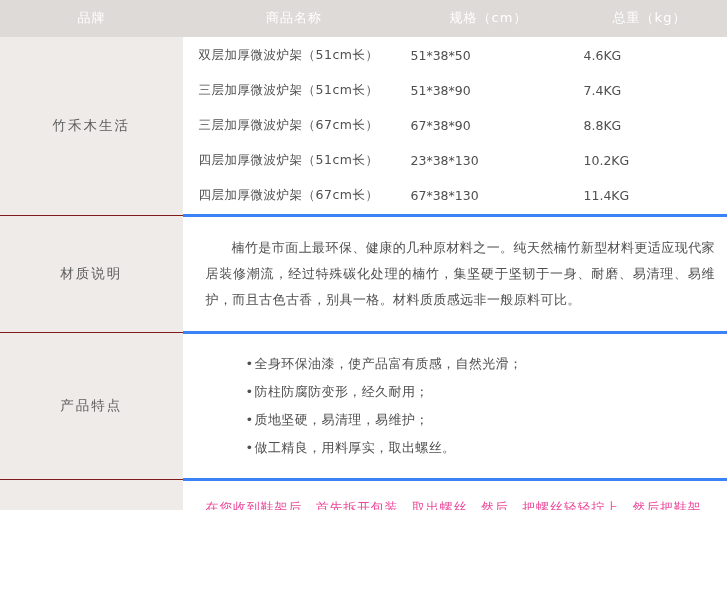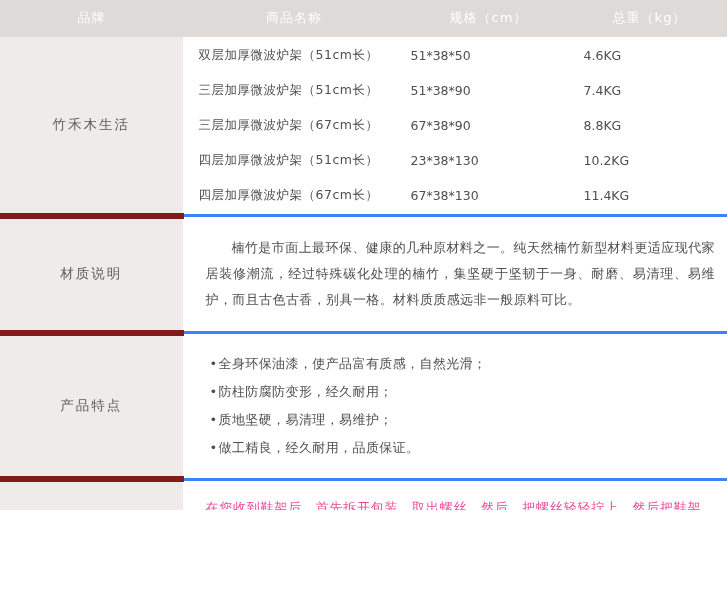--- a/index.html
+++ b/index.html
@@ -38,21 +38,21 @@
   .col-spec  { width: 167px; }
   .col-weight{ width: 155px; }
 
   .label-cell {
     background: #eeebe9;
     color: #5d5d5d;
     text-align: center;
     vertical-align: middle;
     font-size: 13.5px;
     letter-spacing: 2px;
-    border-bottom: 6px solid #7f1d1d;
+    border-bottom: 1px solid #7f1d1d;
     border-right: 1px solid #ffffff;
   }
   .body-cell {
     background: #ffffff;
     border-bottom: 3px solid #3b82f6;
     vertical-align: middle;
   }
 
   .prod-table {
     width: 100%;
@@ -91,20 +91,21 @@
   .para-cell .indent { text-indent: 2em; display: block; }
 
   .features-cell {
     padding: 16px 26px 16px 26px;
   }
   .feature-item {
     font-size: 13px;
     line-height: 2.15;
     color: #4f4f4f;
     letter-spacing: 0.4px;
+    margin-left: 36px;
   }
   .feature-item .dot {
     display: inline-block;
     width: 9px;
     color: #4f4f4f;
   }
 
   .center-cell {
     text-align: center;
     font-size: 13px;
@@ -183,21 +184,21 @@
         <span class="indent">楠竹是市面上最环保、健康的几种原材料之一。纯天然楠竹新型材料更适应现代家居装修潮流，经过特殊碳化处理的楠竹，集坚硬于坚韧于一身、耐磨、易清理、易维护，而且古色古香，别具一格。材料质质感远非一般原料可比。</span>
       </td>
     </tr>
 
     <tr>
       <td class="label-cell">产品特点</td>
       <td class="body-cell features-cell" colspan="3">
         <div class="feature-item"><span class="dot">•</span><span>全身环保油漆，使产品富有质感，自然光滑；</span></div>
         <div class="feature-item"><span class="dot">•</span><span>防柱防腐防变形，经久耐用；</span></div>
         <div class="feature-item"><span class="dot">•</span><span>质地坚硬，易清理，易维护；</span></div>
-        <div class="feature-item"><span class="dot">•</span><span>做工精良，经久耐用，品质保证。</span></div>
+        <div class="feature-item"><span class="dot">•</span><span>做工精良，用料厚实，取出螺丝。</span></div>
       </td>
     </tr>
 
 
     <tr>
       <td class="label-cell no-bottom-border">安装小窍门</td>
       <td class="body-cell tail-cell no-bottom-border" colspan="3">
         <span class="indent">在您收到鞋架后。首先拆开包装，取出螺丝。然后，把螺丝轻轻拧上，然后把鞋架立起来，调整平稳后，再把螺丝全拧紧即可，非常方便。</span>
       </td>
     </tr>

